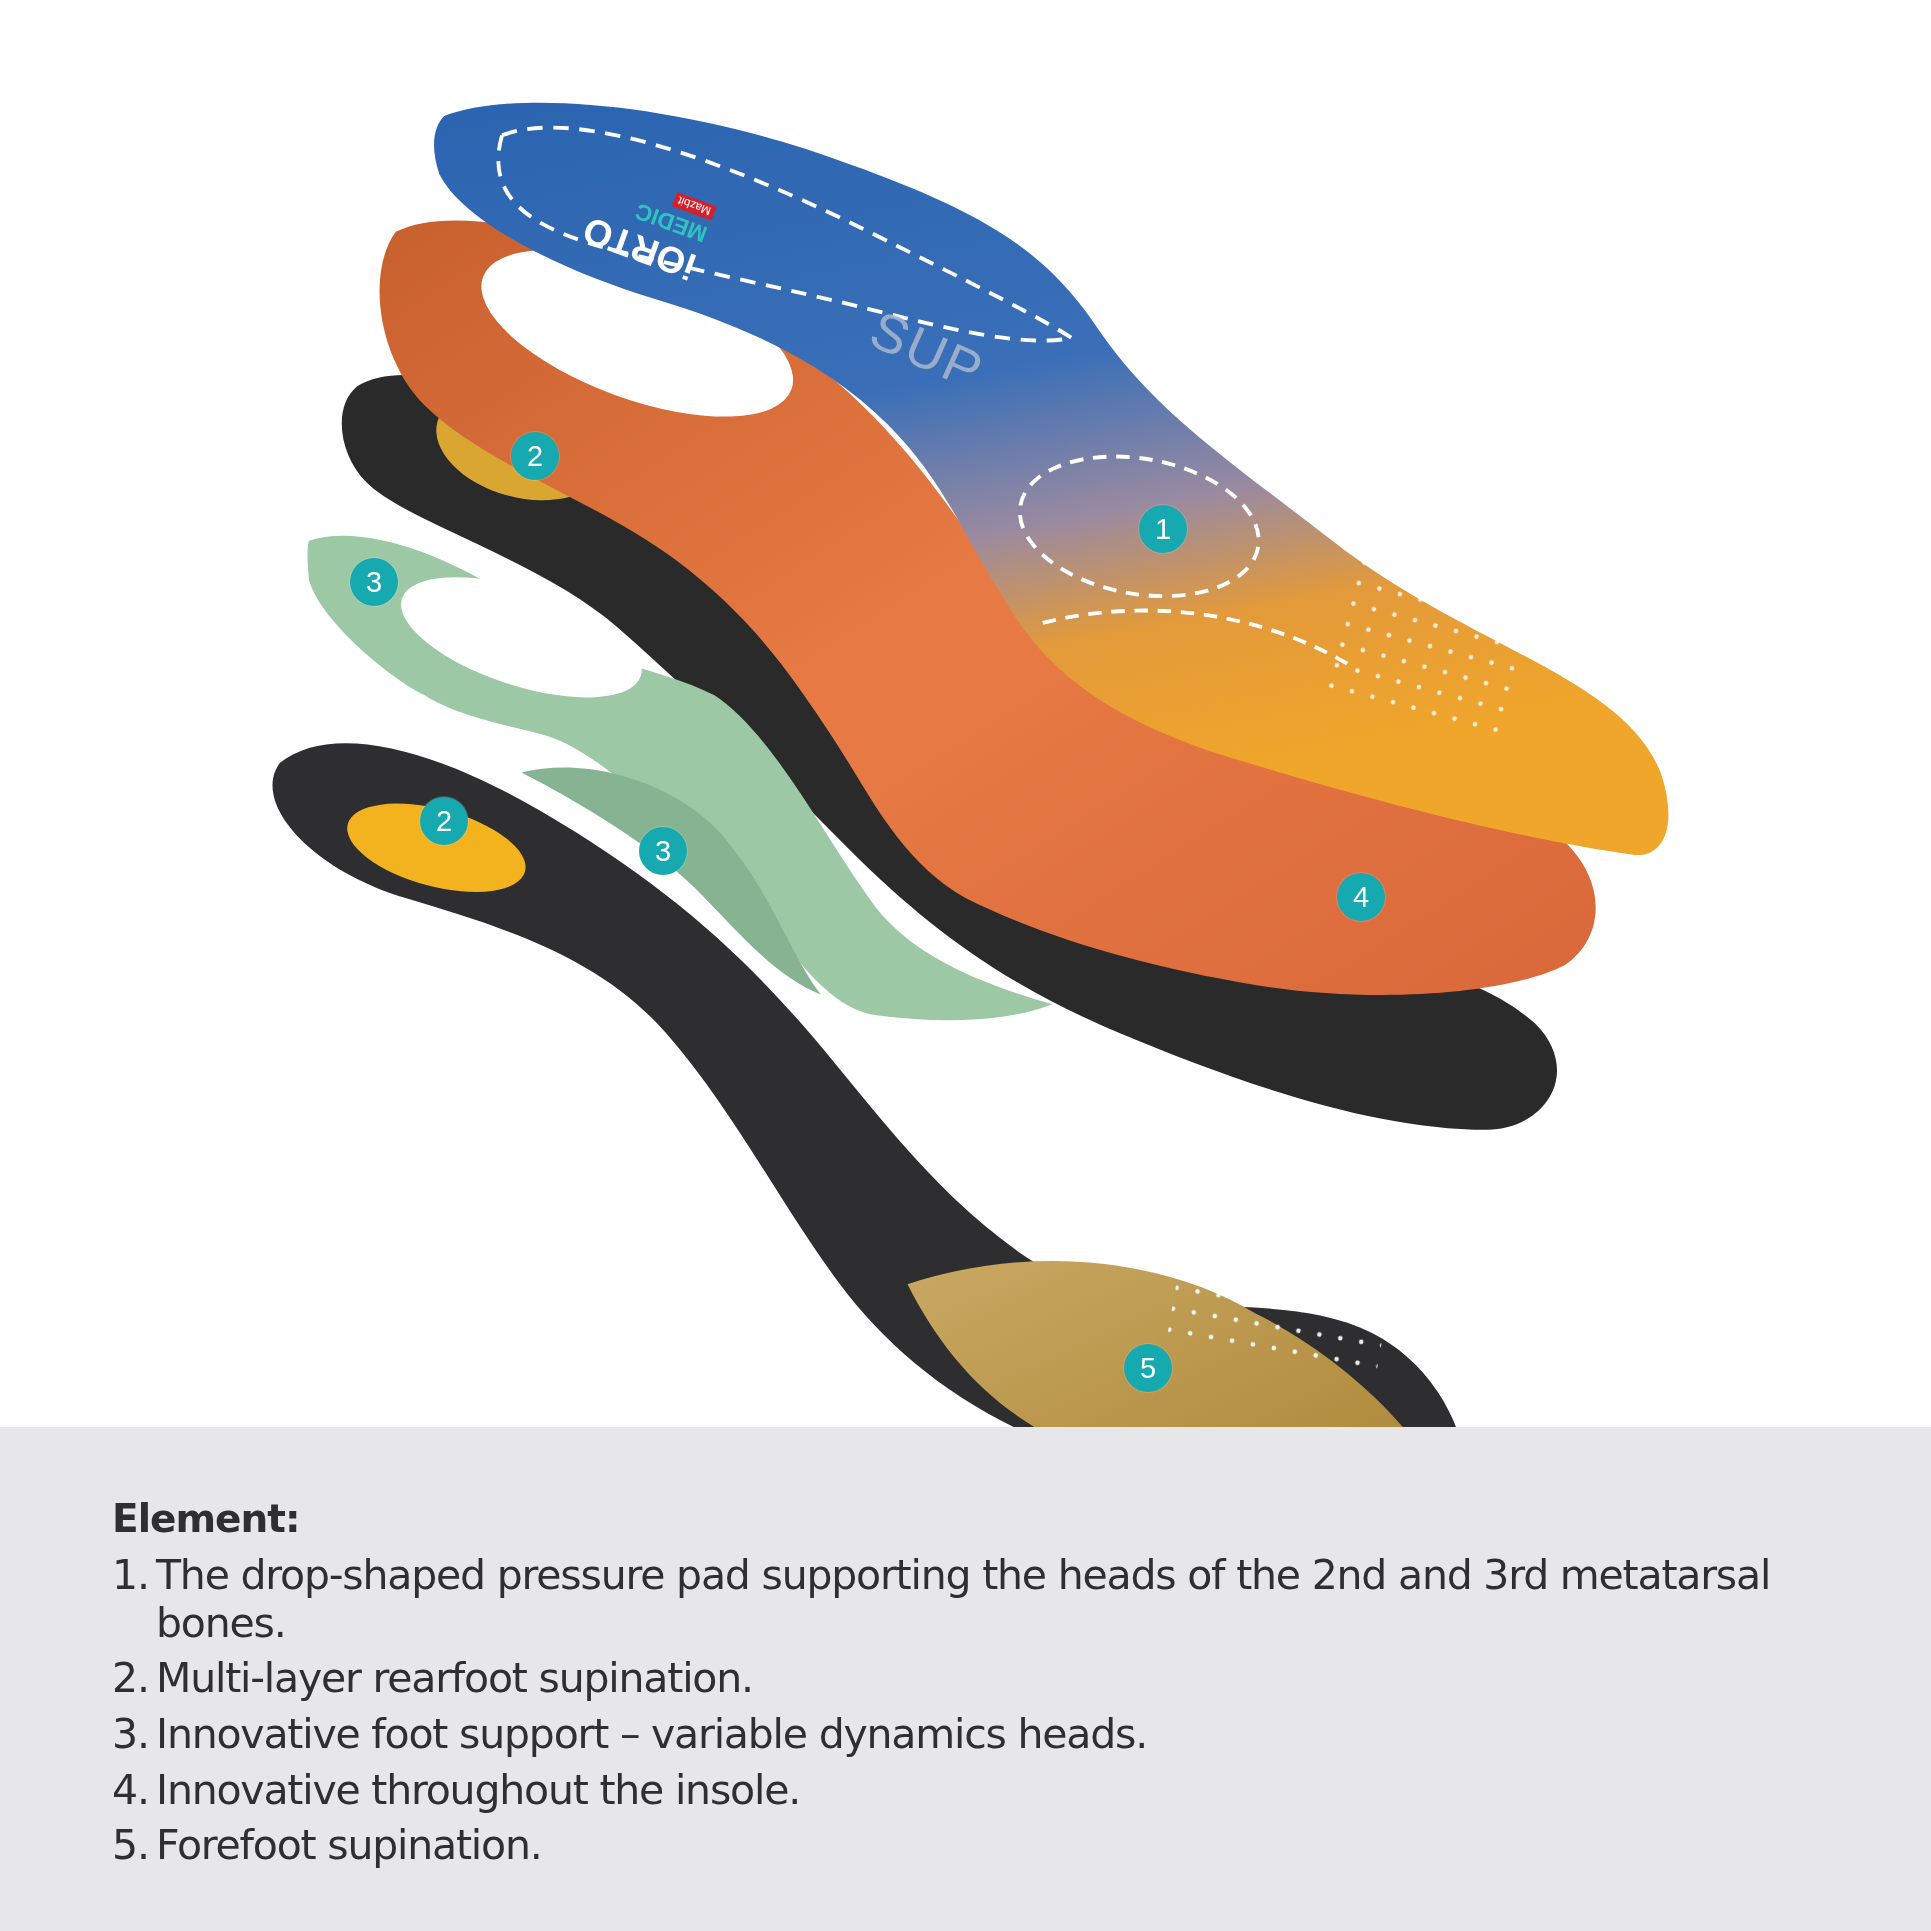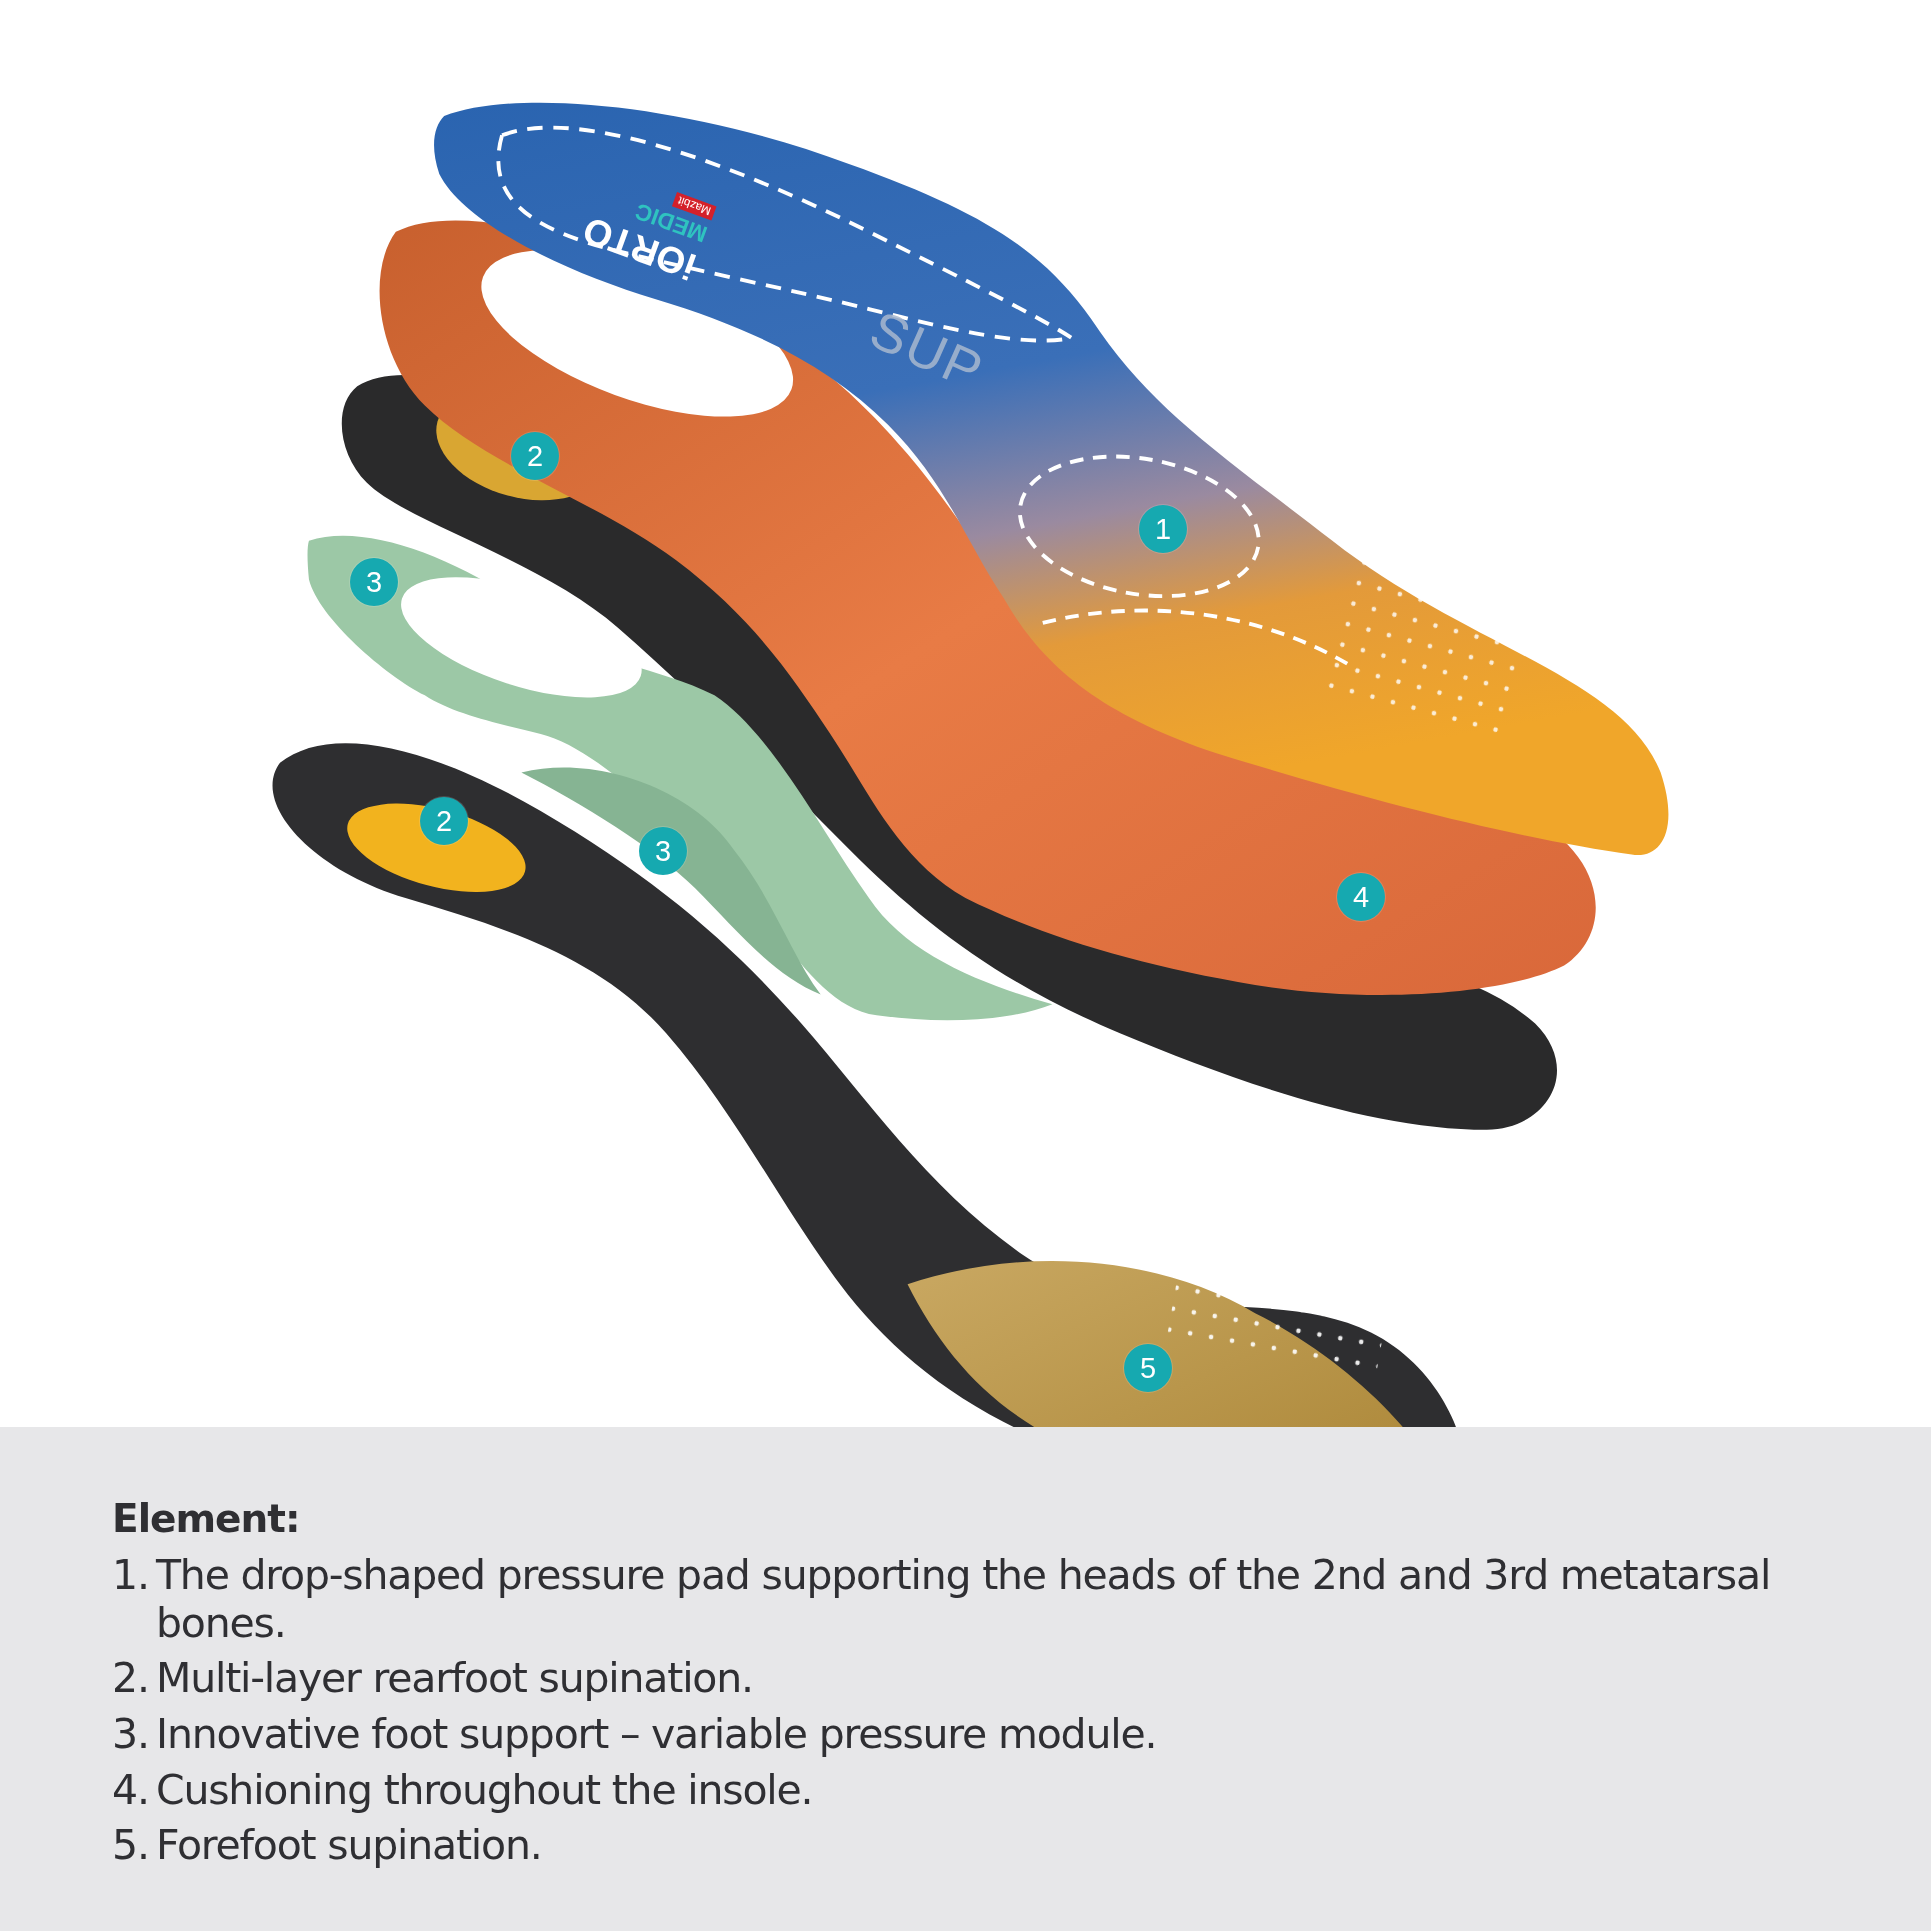--- a/index.html
+++ b/index.html
@@ -104,25 +104,25 @@
     <li class="legend-item">
       <span class="legend-num">1.</span>
       <span class="legend-text">The drop-shaped pressure pad supporting the heads of the 2nd and 3rd metatarsal bones.</span>
     </li>
     <li class="legend-item">
       <span class="legend-num">2.</span>
       <span class="legend-text">Multi-layer rearfoot supination.</span>
     </li>
     <li class="legend-item">
       <span class="legend-num">3.</span>
-      <span class="legend-text">Innovative foot support – variable pressure module.</span>
+      <span class="legend-text">Innovative foot support – variable dynamics heads.</span>
     </li>
     <li class="legend-item">
       <span class="legend-num">4.</span>
-      <span class="legend-text">Cushioning throughout the insole.</span>
+      <span class="legend-text">Innovative throughout the insole.</span>
     </li>
     <li class="legend-item">
       <span class="legend-num">5.</span>
       <span class="legend-text">Forefoot supination.</span>
     </li>
   </ol>
 </div>
 
 
 </body></html>

